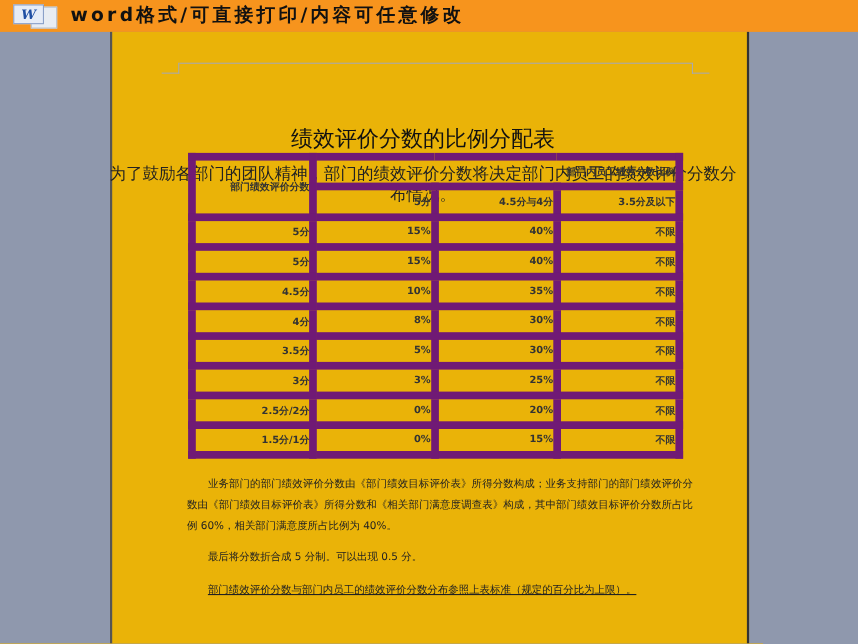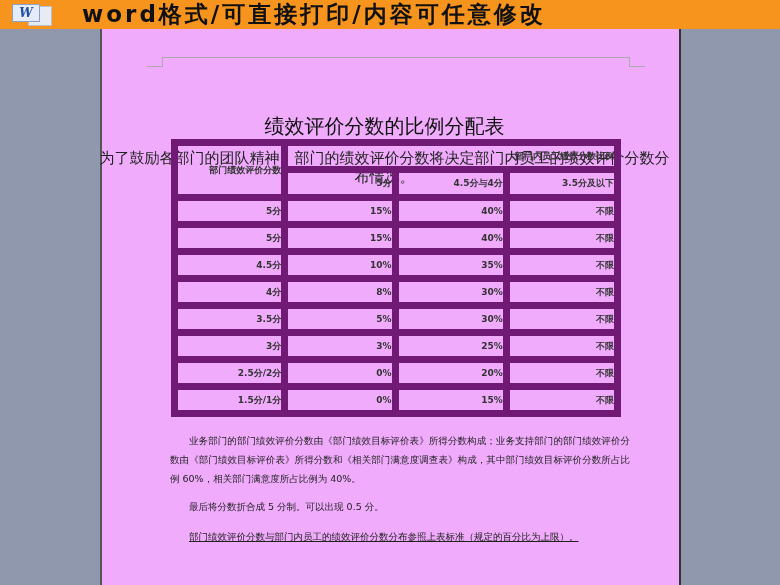--- a/index.html
+++ b/index.html
@@ -23,26 +23,26 @@
       background: #e8ecf2; border: 1px solid #b7c0cc;
     }
     .word-icon .doc-front {
       position: absolute; left: 4px; top: 2px; width: 28px; height: 18px;
       background: #e6ecf7; border: 1px solid #8aa0c8;
       display: flex; align-items: center; justify-content: center;
       font: italic bold 12px "DejaVu Serif", serif; color: #1f4ea3;
     }
     .banner-text {
       font-family: "DejaVu Sans", sans-serif;
-      font-weight: bold; font-size: 23px; letter-spacing: 3px;
-      color: #111; margin-left: 24px; white-space: nowrap; line-height: 29px;
+      font-weight: bold; font-size: 17px; letter-spacing: 3px;
+      color: #111; margin-left: 6px; white-space: nowrap; line-height: 29px;
     }
     .page {
       position: absolute; left: 100px; top: 29px; width: 581px; height: 556px;
-      background: #f0abfc;
+      background: #eab308;
       border-left: 2px solid #555; border-right: 2px solid #333;
     }
     .corner-mark { position: absolute; border-color: #aaa; border-style: solid; }
     .corner-left { left: 45px; top: 28px; width: 16px; height: 10px; border-width: 0 1px 1px 0; }
     .corner-left-top { left: 61px; top: 28px; width: 466px; height: 0; border-width: 1px 0 0 0; }
     .corner-right { left: 527px; top: 28px; width: 16px; height: 10px; border-width: 0 0 1px 1px; }
 
     .doc-title {
       position: absolute; left: 0; top: 84px; width: 100%;
       text-align: center;

